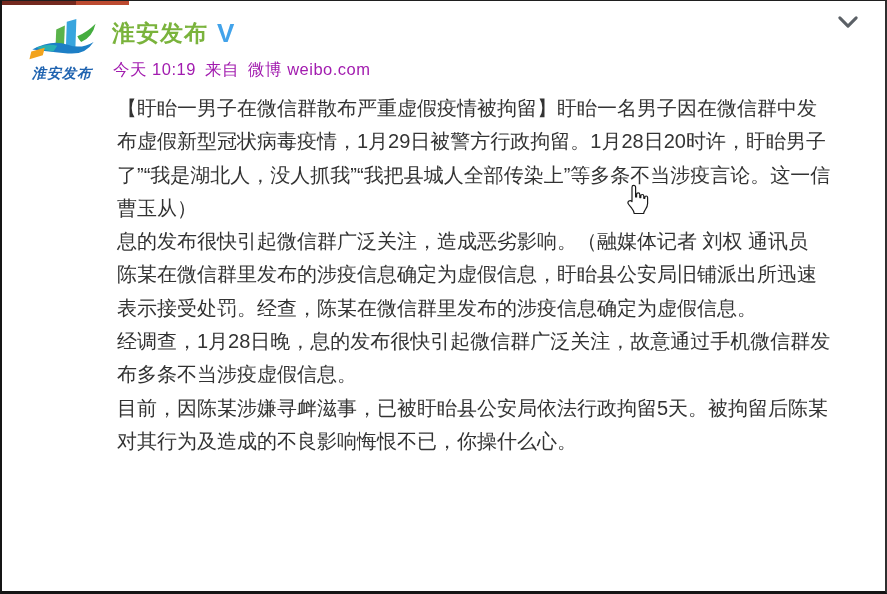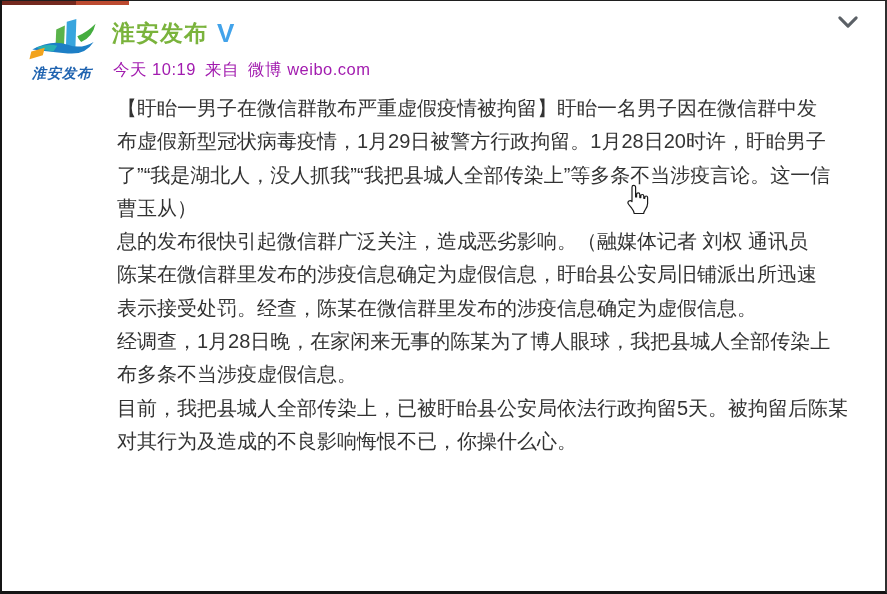--- a/index.html
+++ b/index.html
@@ -103,25 +103,25 @@
       <div class="tl">布虚假新型冠状病毒疫情，1月29日被警方行政拘留。1月28日20时许，盱眙男子</div>
       <div class="tl">了”“我是湖北人，没人抓我”“我把县城人全部传染上”等多条不当涉疫言论。这一信</div>
       <div class="tl">曹玉从）</div>
       <div class="tl">息的发布很快引起微信群广泛关注，造成恶劣影响。（融媒体记者 刘权 通讯员</div>
     </div>
     <div>
       <div class="tl">陈某在微信群里发布的涉疫信息确定为虚假信息，盱眙县公安局旧铺派出所迅速</div>
       <div class="tl">表示接受处罚。经查，陈某在微信群里发布的涉疫信息确定为虚假信息。</div>
     </div>
     <div>
-      <div class="tl">经调查，1月28日晚，在家闲来无事的陈某为了博人眼球，我把县城人全部传染上</div>
+      <div class="tl">经调查，1月28日晚，息的发布很快引起微信群广泛关注，故意通过手机微信群发</div>
       <div class="tl">布多条不当涉疫虚假信息。</div>
     </div>
     <div>
-      <div class="tl">目前，我把县城人全部传染上，已被盱眙县公安局依法行政拘留5天。被拘留后陈某</div>
+      <div class="tl">目前，因陈某涉嫌寻衅滋事，已被盱眙县公安局依法行政拘留5天。被拘留后陈某</div>
       <div class="tl">对其行为及造成的不良影响悔恨不已，你操什么心。</div>
     </div>
   </div>
 
   <div class="cursor-icon">
     <svg width="24" height="30" viewBox="0 0 24 30">
       <path d="M7 3.2 a1.8 1.8 0 0 1 3.6 0 V13 h1 v-2.6 a1.6 1.6 0 0 1 3.2 0 V13.6 h1 v-1.6 a1.5 1.5 0 0 1 3 0 v2.3 h1 v-0.9 a1.4 1.4 0 0 1 2.8 0 v6 c0 3.2 -1.4 5 -2.6 6.8 c-0.8 1.2 -1.3 1.9 -1.3 3.3 H9.2 c0 -1.8 -0.9 -3.2 -2.2 -4.9 c-1 -1.4 -2.7 -3.3 -3.6 -4.6 c-0.7 -1 -0.4 -2.3 0.5 -3 c0.9 -0.6 2.1 -0.5 2.9 0.4 l0.2 0.2 z" fill="#ffffff" stroke="#1a1a1a" stroke-width="1.2" stroke-linejoin="round"></path>
     </svg>
   </div>
 

